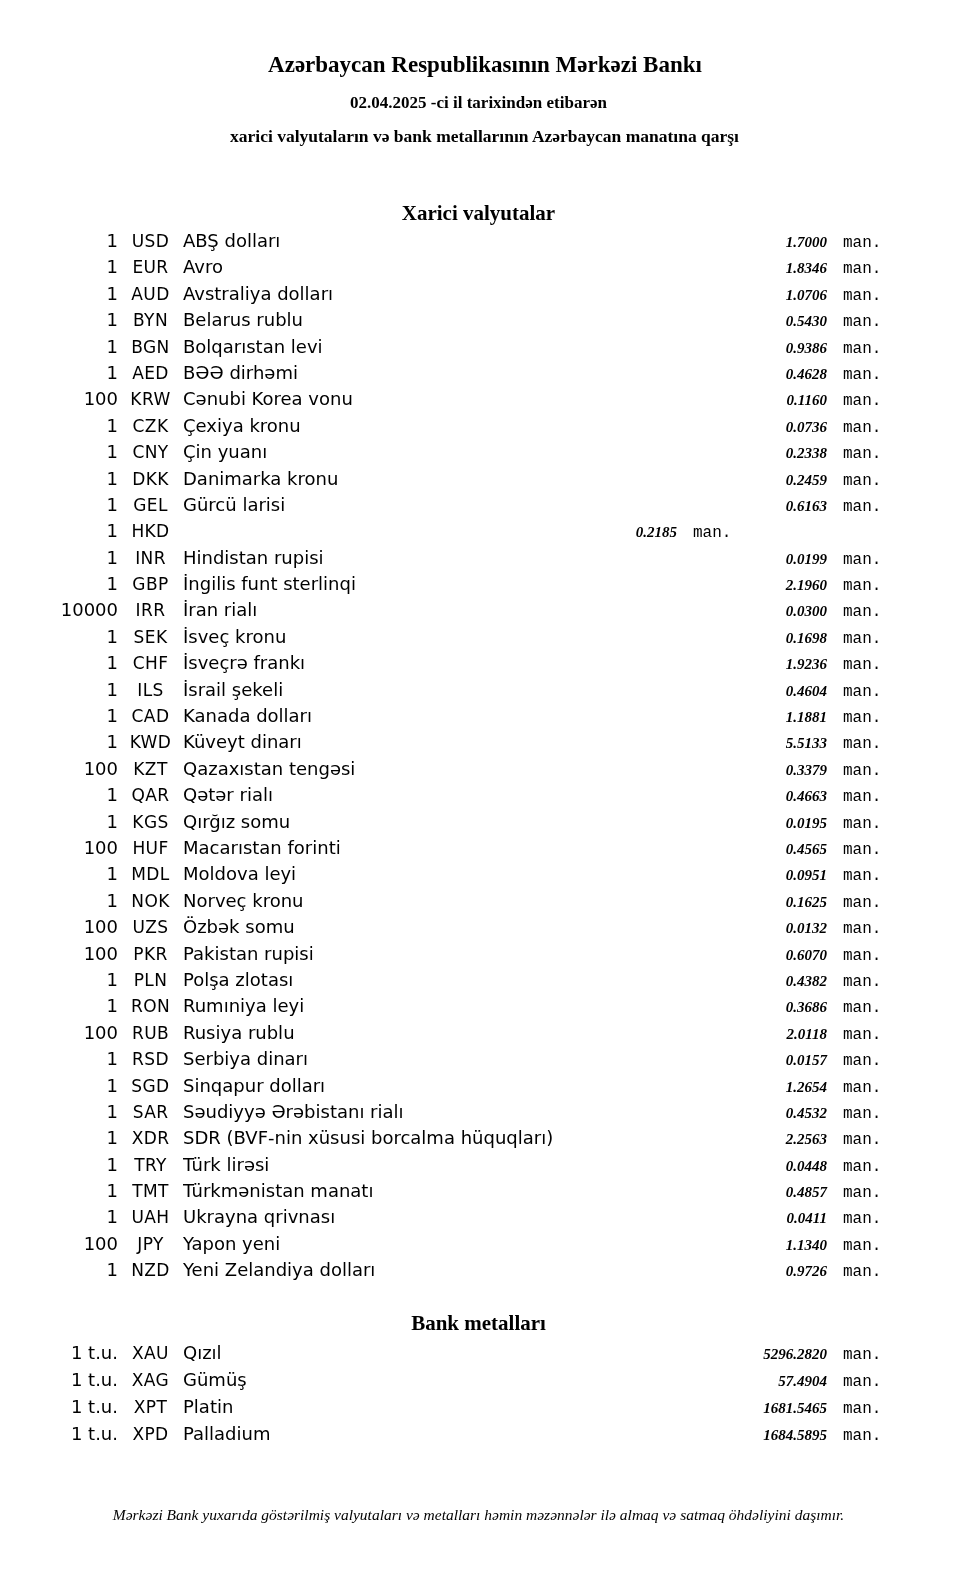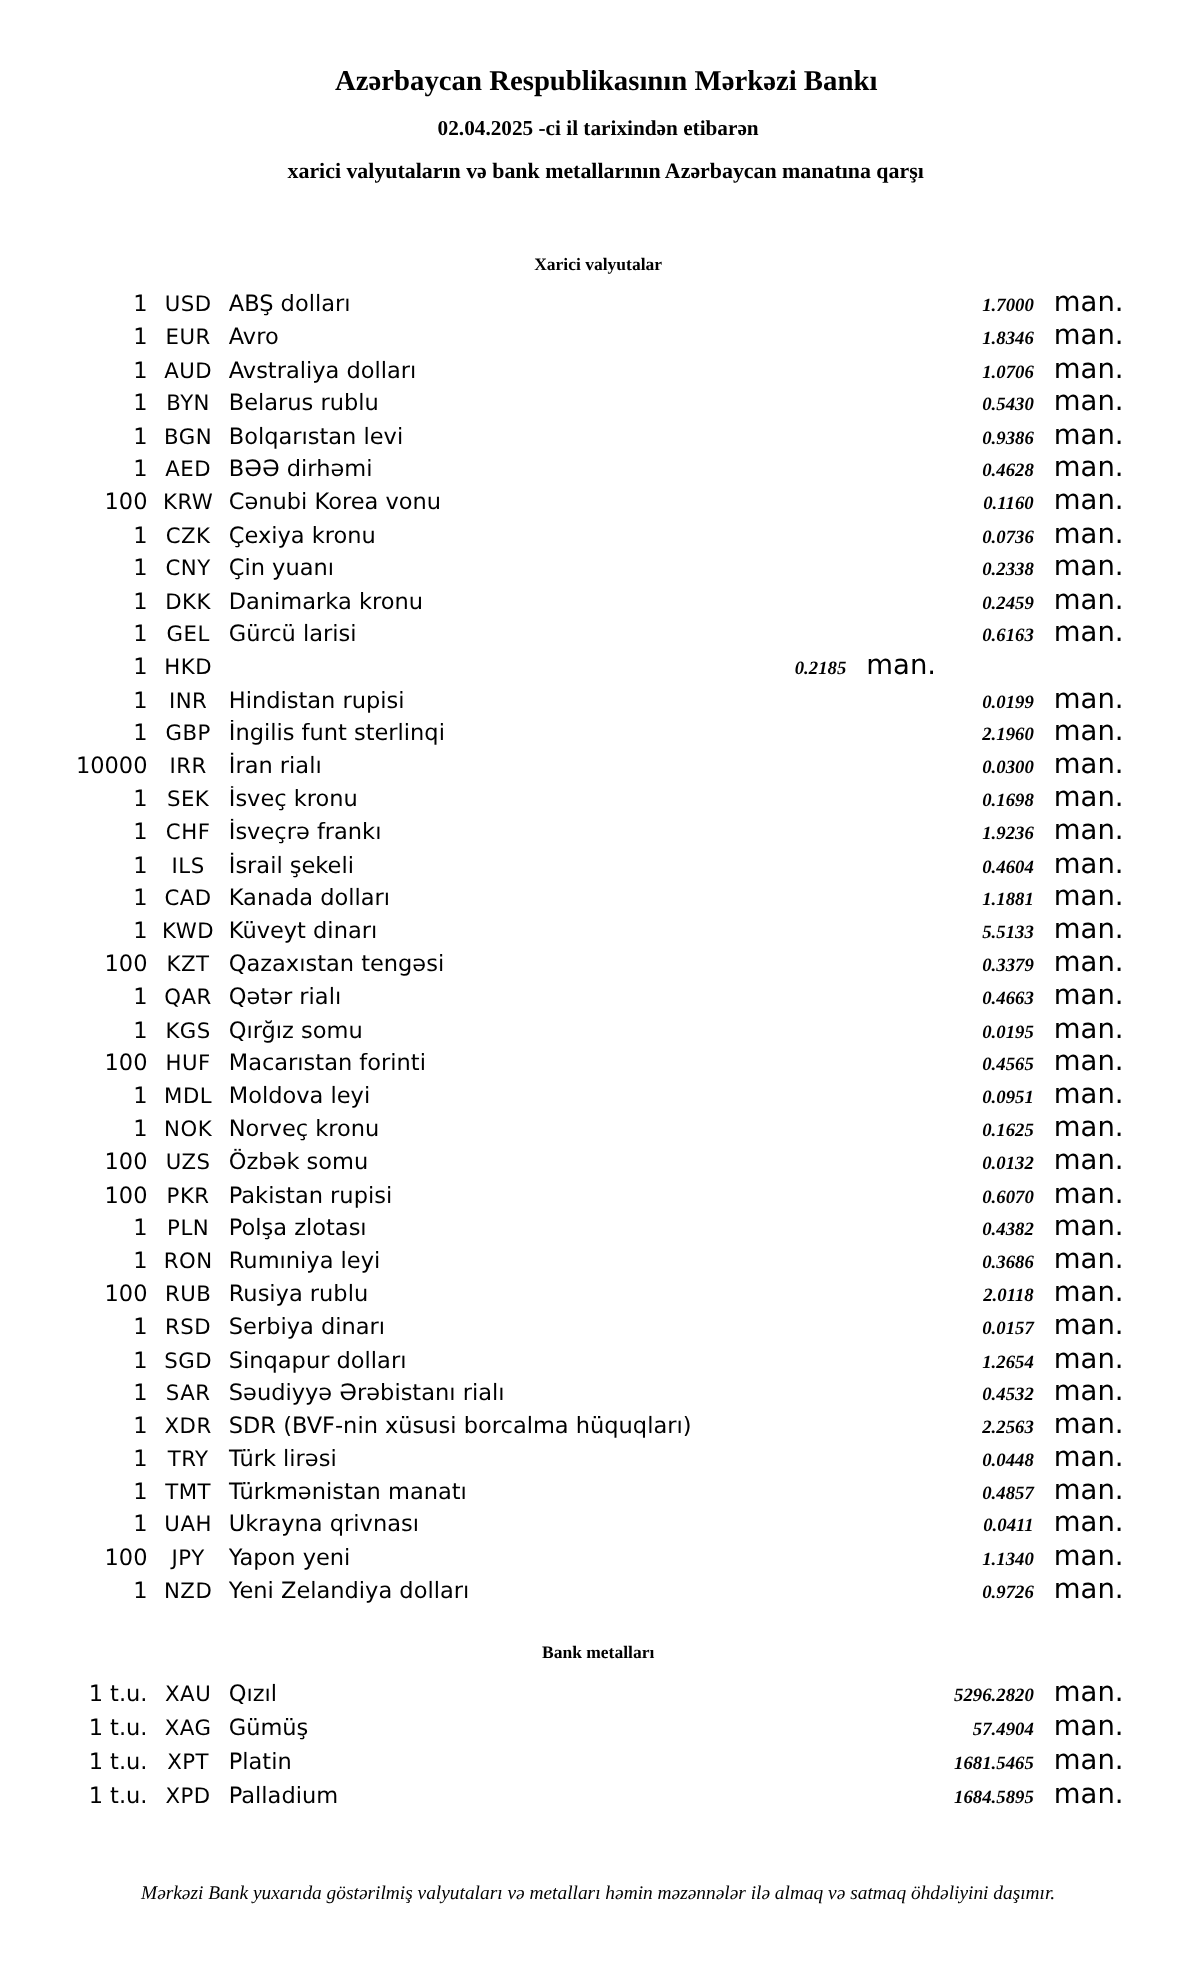--- a/index.html
+++ b/index.html
@@ -41,21 +41,21 @@
     font-weight: 700;
     font-size: 17.5px;
     line-height: 22px;
     text-align: center;
     margin: 0;
     padding-left: 12px;
   }
   .section-title {
     font-family: "Liberation Serif", "DejaVu Serif", serif;
     font-weight: 700;
-    font-size: 14px;
+    font-size: 21px;
     line-height: 22px;
     text-align: center;
     margin: 0;
   }
   .section-title.currencies { margin: 55px 0 6px 0; }
   .section-title.metals    { margin: 26px 0 8px 0; }
   .rates {
     width: 890px;
   }
   .rate-row {
@@ -82,22 +82,23 @@
   }
   .cell-rate {
     text-align: right;
     font-family: "Liberation Serif", "DejaVu Serif", serif;
     font-style: italic;
     font-weight: 700;
     font-size: 15px;
     white-space: nowrap;
   }
   .cell-suffix {
-    font-size: 22px;
+    font-size: 16px;
     padding-left: 16px;
+    font-family: Liberation Mono, monospace;
   }
   .doc-footer {
     font-family: "Liberation Serif", "DejaVu Serif", serif;
     font-style: italic;
     font-size: 15.5px;
     line-height: 20px;
     text-align: center;
     margin-top: 55px;
     padding: 0 40px;
   }

